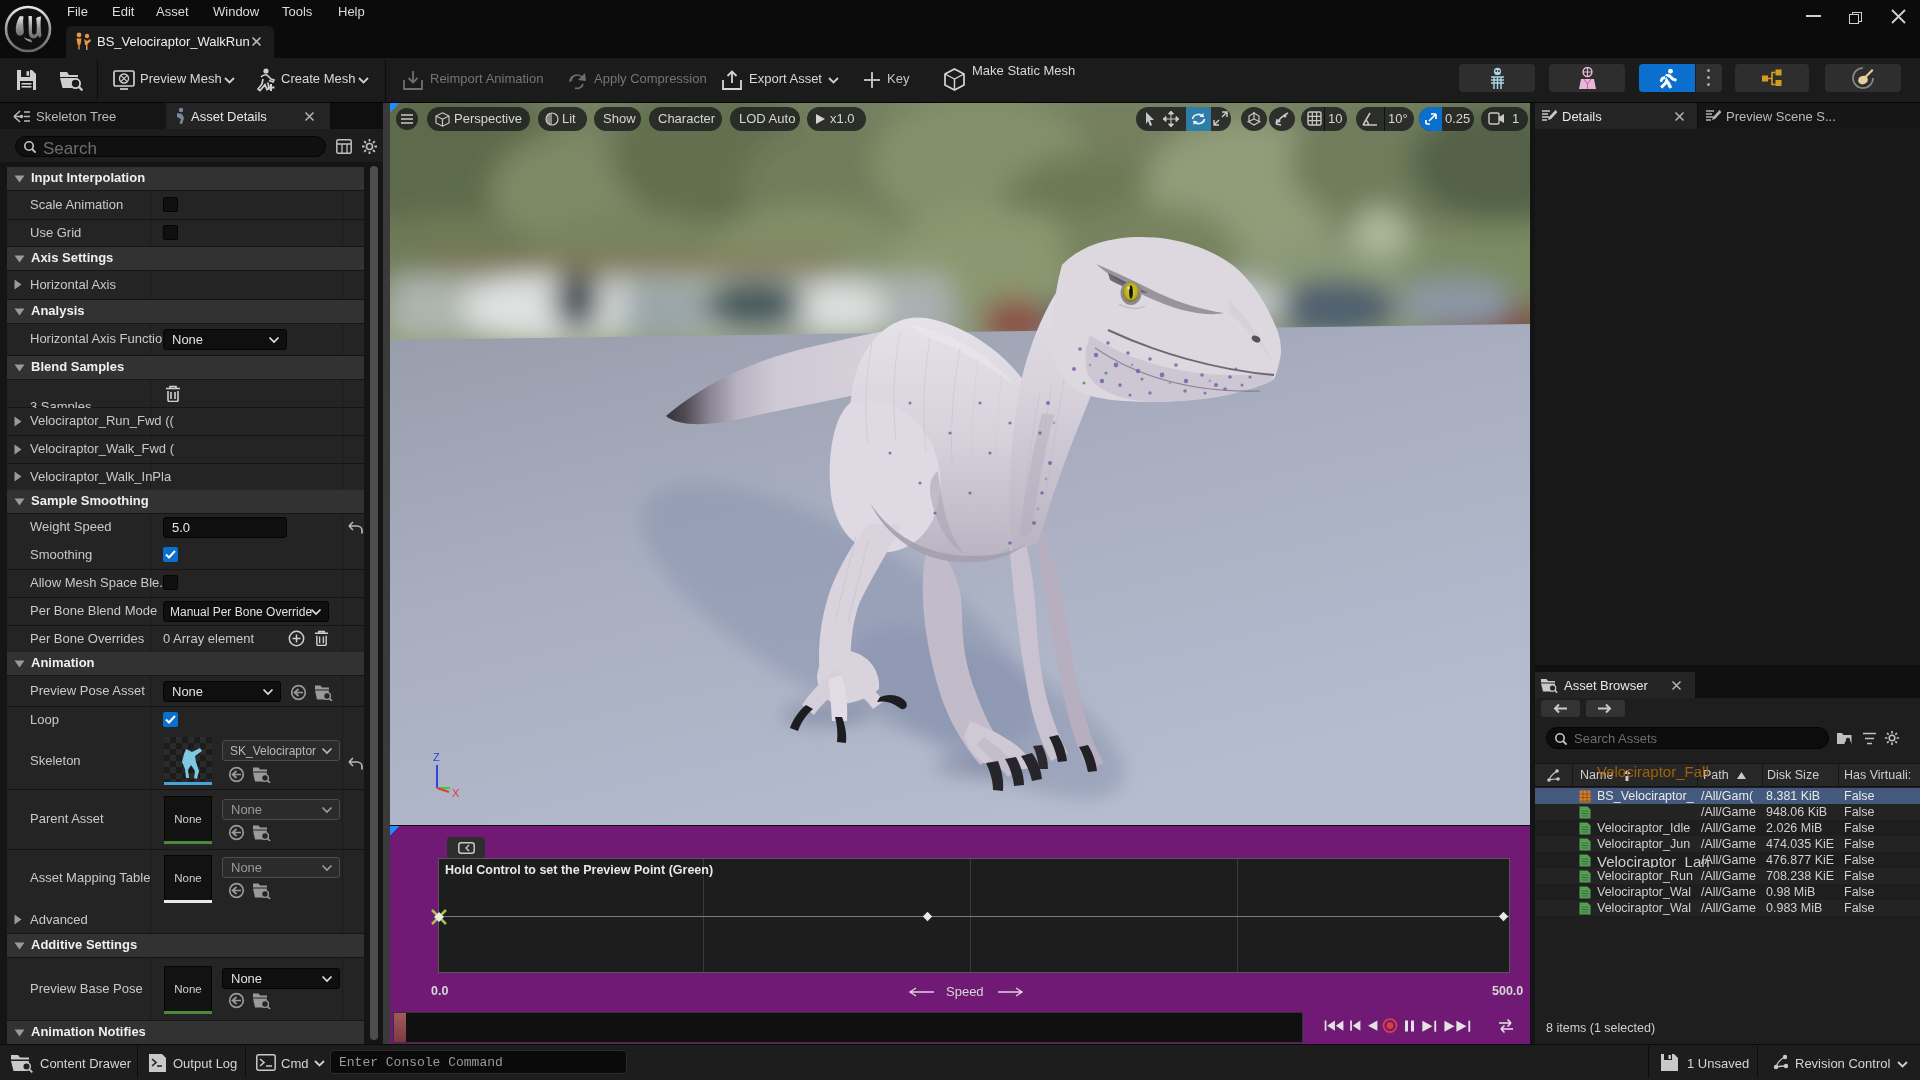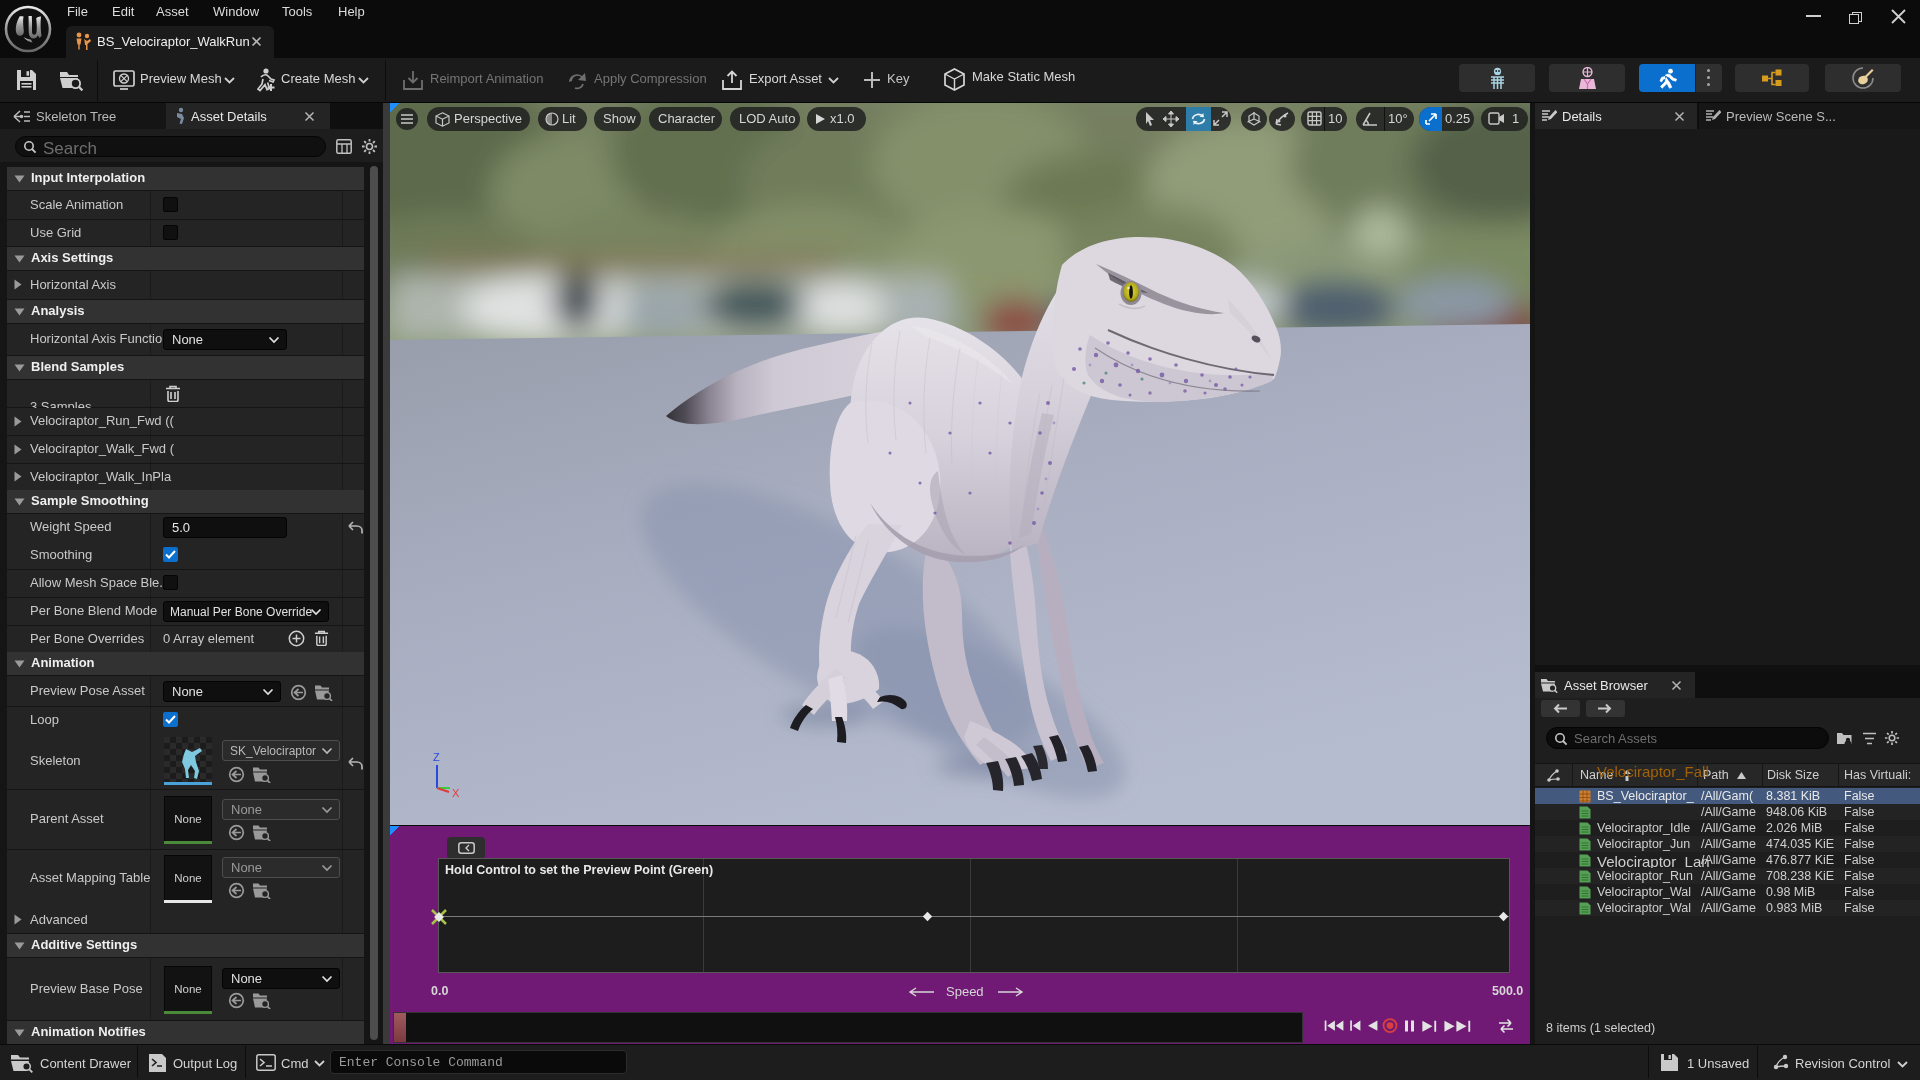--- a/index.html
+++ b/index.html
@@ -116,21 +116,21 @@
 
 <svg class="a" style="left:862px;top:70px" width="20" height="20" viewBox="0 0 20 20">
       <path d="M10 2 v16 M2 10 h16" stroke="#b9b9b9" stroke-width="2"></path>
     </svg>
 <div class="a tx" style="left:887px;top:71px;color:#c5c5c5">Key</div>
 
 <svg class="a" style="left:942px;top:67px" width="25" height="25" viewBox="0 0 25 25">
  <path d="M12.5 2 L22 7 v11 L12.5 23 3 18 V7z" fill="none" stroke="#d5d5d5" stroke-width="1.7"></path>
       <path d="M3 7 l9.5 5 L22 7 M12.5 12 v11" fill="none" stroke="#d5d5d5" stroke-width="1.4"></path>
 </svg>
-<div class="a tx" style="left:972px;top:69px;color:#d8d8d8">Make Static Mesh</div>
+<div class="a tx" style="left:972px;top:63px;color:#d8d8d8">Make Static Mesh</div>
 
 <div class="a" style="left:1459px;top:64px;width:76px;height:28px;background:#2e2e2e;border-radius:4px"></div>
 <svg class="a" style="left:1487px;top:67px" width="21" height="23" viewBox="0 0 21 23">
  <circle cx="10.5" cy="4.4" r="3.6" fill="#a9d3e2"></circle>
       <circle cx="9.2" cy="4" r="0.9" fill="#1c1c1c"></circle>
       <circle cx="12" cy="4" r="0.9" fill="#1c1c1c"></circle>
  <path d="M4 10 h13 M4 13 h13 M4 16 h13 M7 10 v12 M10.5 10 v12 M14 10 v12" stroke="#a9d3e2" stroke-width="1.5" fill="none"></path>
 </svg>
 <div class="a" style="left:1549px;top:64px;width:76px;height:28px;background:#2e2e2e;border-radius:4px"></div>
 <svg class="a" style="left:1577px;top:67px" width="21" height="23" viewBox="0 0 21 23">

